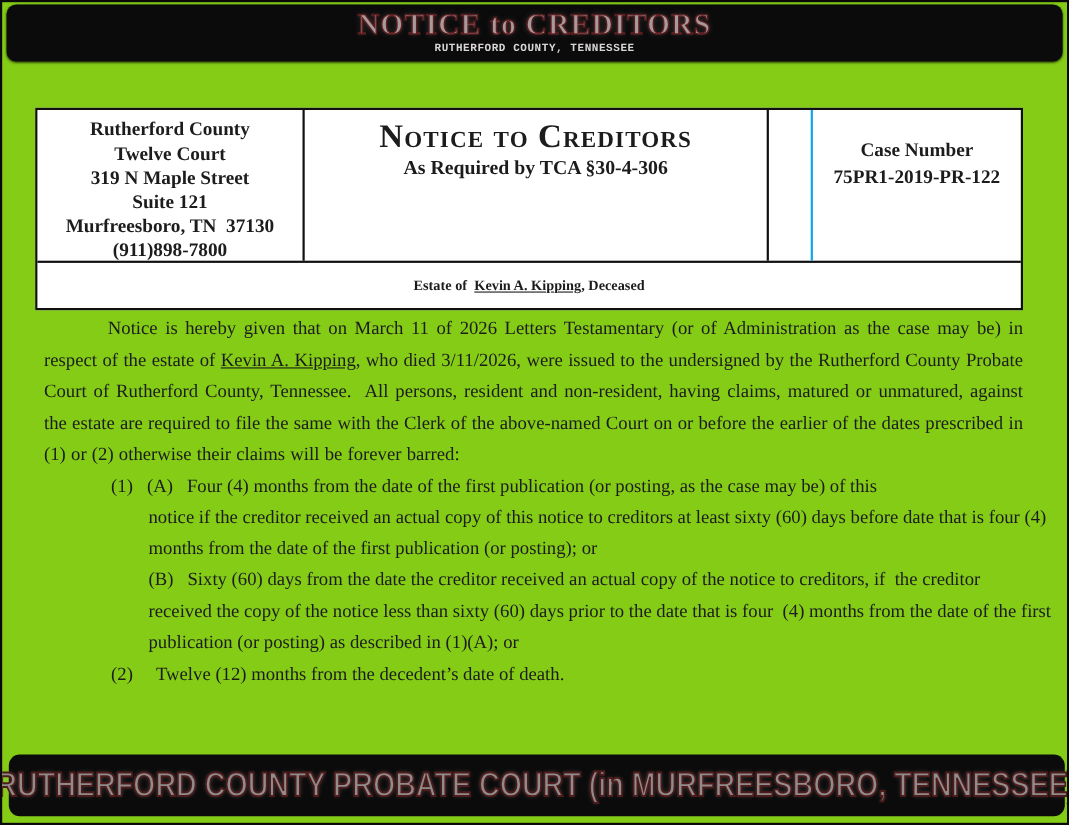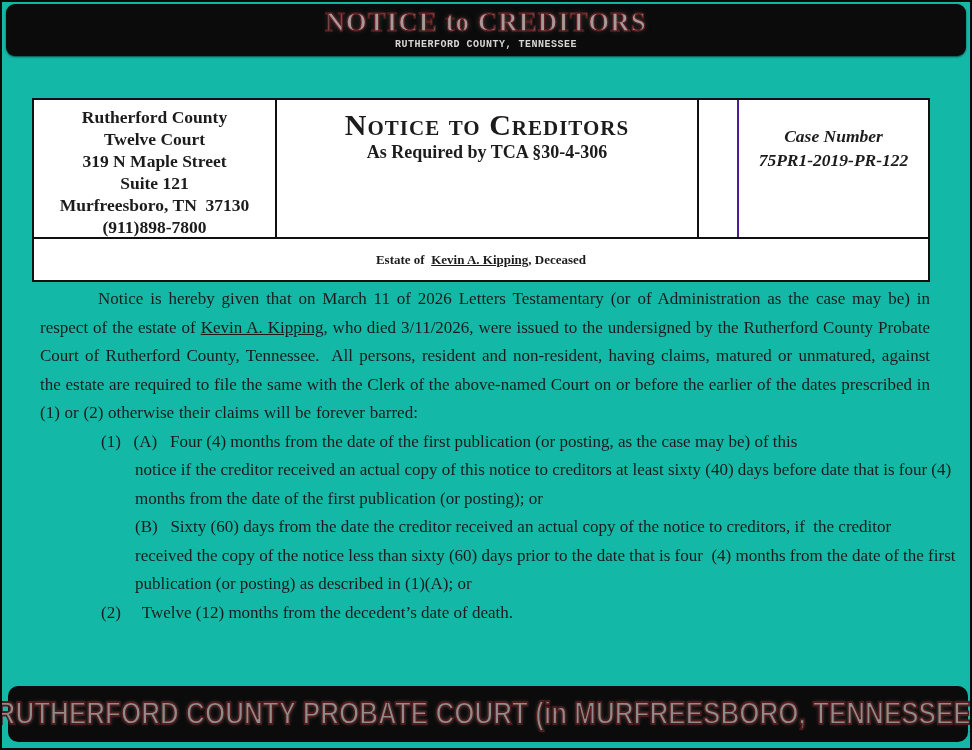--- a/index.html
+++ b/index.html
@@ -1,17 +1,17 @@
 <!DOCTYPE html>
 <html><head>
 <meta charset="utf-8">
 <style>
   html,body{margin:0;padding:0;background:#e8e8e8;}
   .page{
-    position:relative;width:972px;height:750px;background:#14b8a6;
+    position:relative;width:972px;height:750px;background:#84cc16;
     border:2px solid #0a0a0a;box-sizing:border-box;overflow:hidden;
     font-family:"Liberation Serif", serif;color:#1c1c1c;
   }
   
   .top-banner{
     position:absolute;left:4px;top:2px;width:960px;height:52px;
     background:#0b0b0b;border-radius:9px;text-align:center;
     box-shadow:0 1px 2px rgba(0,0,0,.6);
   }
   .top-banner .bn-title{
@@ -36,22 +36,22 @@
   }
   .cell-title{flex:1;border-right:2px solid #101010;box-sizing:border-box;text-align:center;}
   .doc-title{
     margin-top:9px;font-weight:bold;font-size:30px;line-height:32px;
     font-variant:small-caps;letter-spacing:1px;
   }
   .doc-subtitle{font-weight:bold;font-size:18px;line-height:22px;}
   .cell-case-wrap{width:229px;position:relative;}
   .case-box{
     position:absolute;left:38px;top:0;right:0;bottom:0;
-    border-left:2px solid #4c1d95;text-align:center;padding-top:24px;
-    font-weight:bold;font-size:17.5px;line-height:24px;box-sizing:border-box;font-style:italic;
+    border-left:2px solid #0ea5e9;text-align:center;padding-top:24px;
+    font-weight:bold;font-size:17.5px;line-height:24px;box-sizing:border-box;
   }
   .row-estate{
     height:41px;display:flex;align-items:center;justify-content:center;
     font-weight:bold;font-size:13px;border-radius:13px;
   }
   .u{text-decoration:underline;}
   
   .body-text{
     position:absolute;left:38px;top:283px;width:890px;
     font-size:17px;line-height:28.5px;
@@ -109,21 +109,21 @@
       <span style="white-space:pre;">Estate of&nbsp; </span>
         <span class="u">Kevin A. Kipping</span>
         <span>, Deceased</span>
     </div>
   </div>
 
   <div class="body-text">
     <p class="body-para"><span>Notice is hereby given that on March 11 of 2026 Letters Testamentary (or of Administration as the case may be) in respect of the estate of </span><span class="u">Kevin A. Kipping,</span><span> who died 3/11/2026, were issued to the undersigned by the Rutherford County Probate Court of Rutherford County, Tennessee.&nbsp; All persons, resident and non-resident, having claims, matured or unmatured, against the estate are required to file the same with the Clerk of the above-named Court on or before the earlier of the dates prescribed in (1) or (2) otherwise their claims will be forever barred:</span></p>
     <div class="body-list">
       <div class="ln ind-a">(1)&nbsp;&nbsp; (A)&nbsp;&nbsp; Four (4) months from the date of the first publication (or posting, as the case may be) of this</div>
-      <div class="ln ind-cont">notice if the creditor received an actual copy of this notice to creditors at least sixty (40) days before date that is four (4)</div>
+      <div class="ln ind-cont">notice if the creditor received an actual copy of this notice to creditors at least sixty (60) days before date that is four (4)</div>
       <div class="ln ind-cont">months from the date of the first publication (or posting); or</div>
       <div class="ln ind-cont">(B)&nbsp;&nbsp; Sixty (60) days from the date the creditor received an actual copy of the notice to creditors, if&nbsp; the creditor</div>
       <div class="ln ind-cont">received the copy of the notice less than sixty (60) days prior to the date that is four&nbsp; (4) months from the date of the first</div>
       <div class="ln ind-cont">publication (or posting) as described in (1)(A); or</div>
       <div class="ln ind-a">(2)&nbsp;&nbsp;&nbsp;&nbsp; Twelve (12) months from the decedent’s date of death.</div>
     </div>
   </div>
 
   <div class="bottom-banner">
     <span class="bn-text">RUTHERFORD COUNTY PROBATE COURT (in MURFREESBORO, TENNESSEE)</span>

